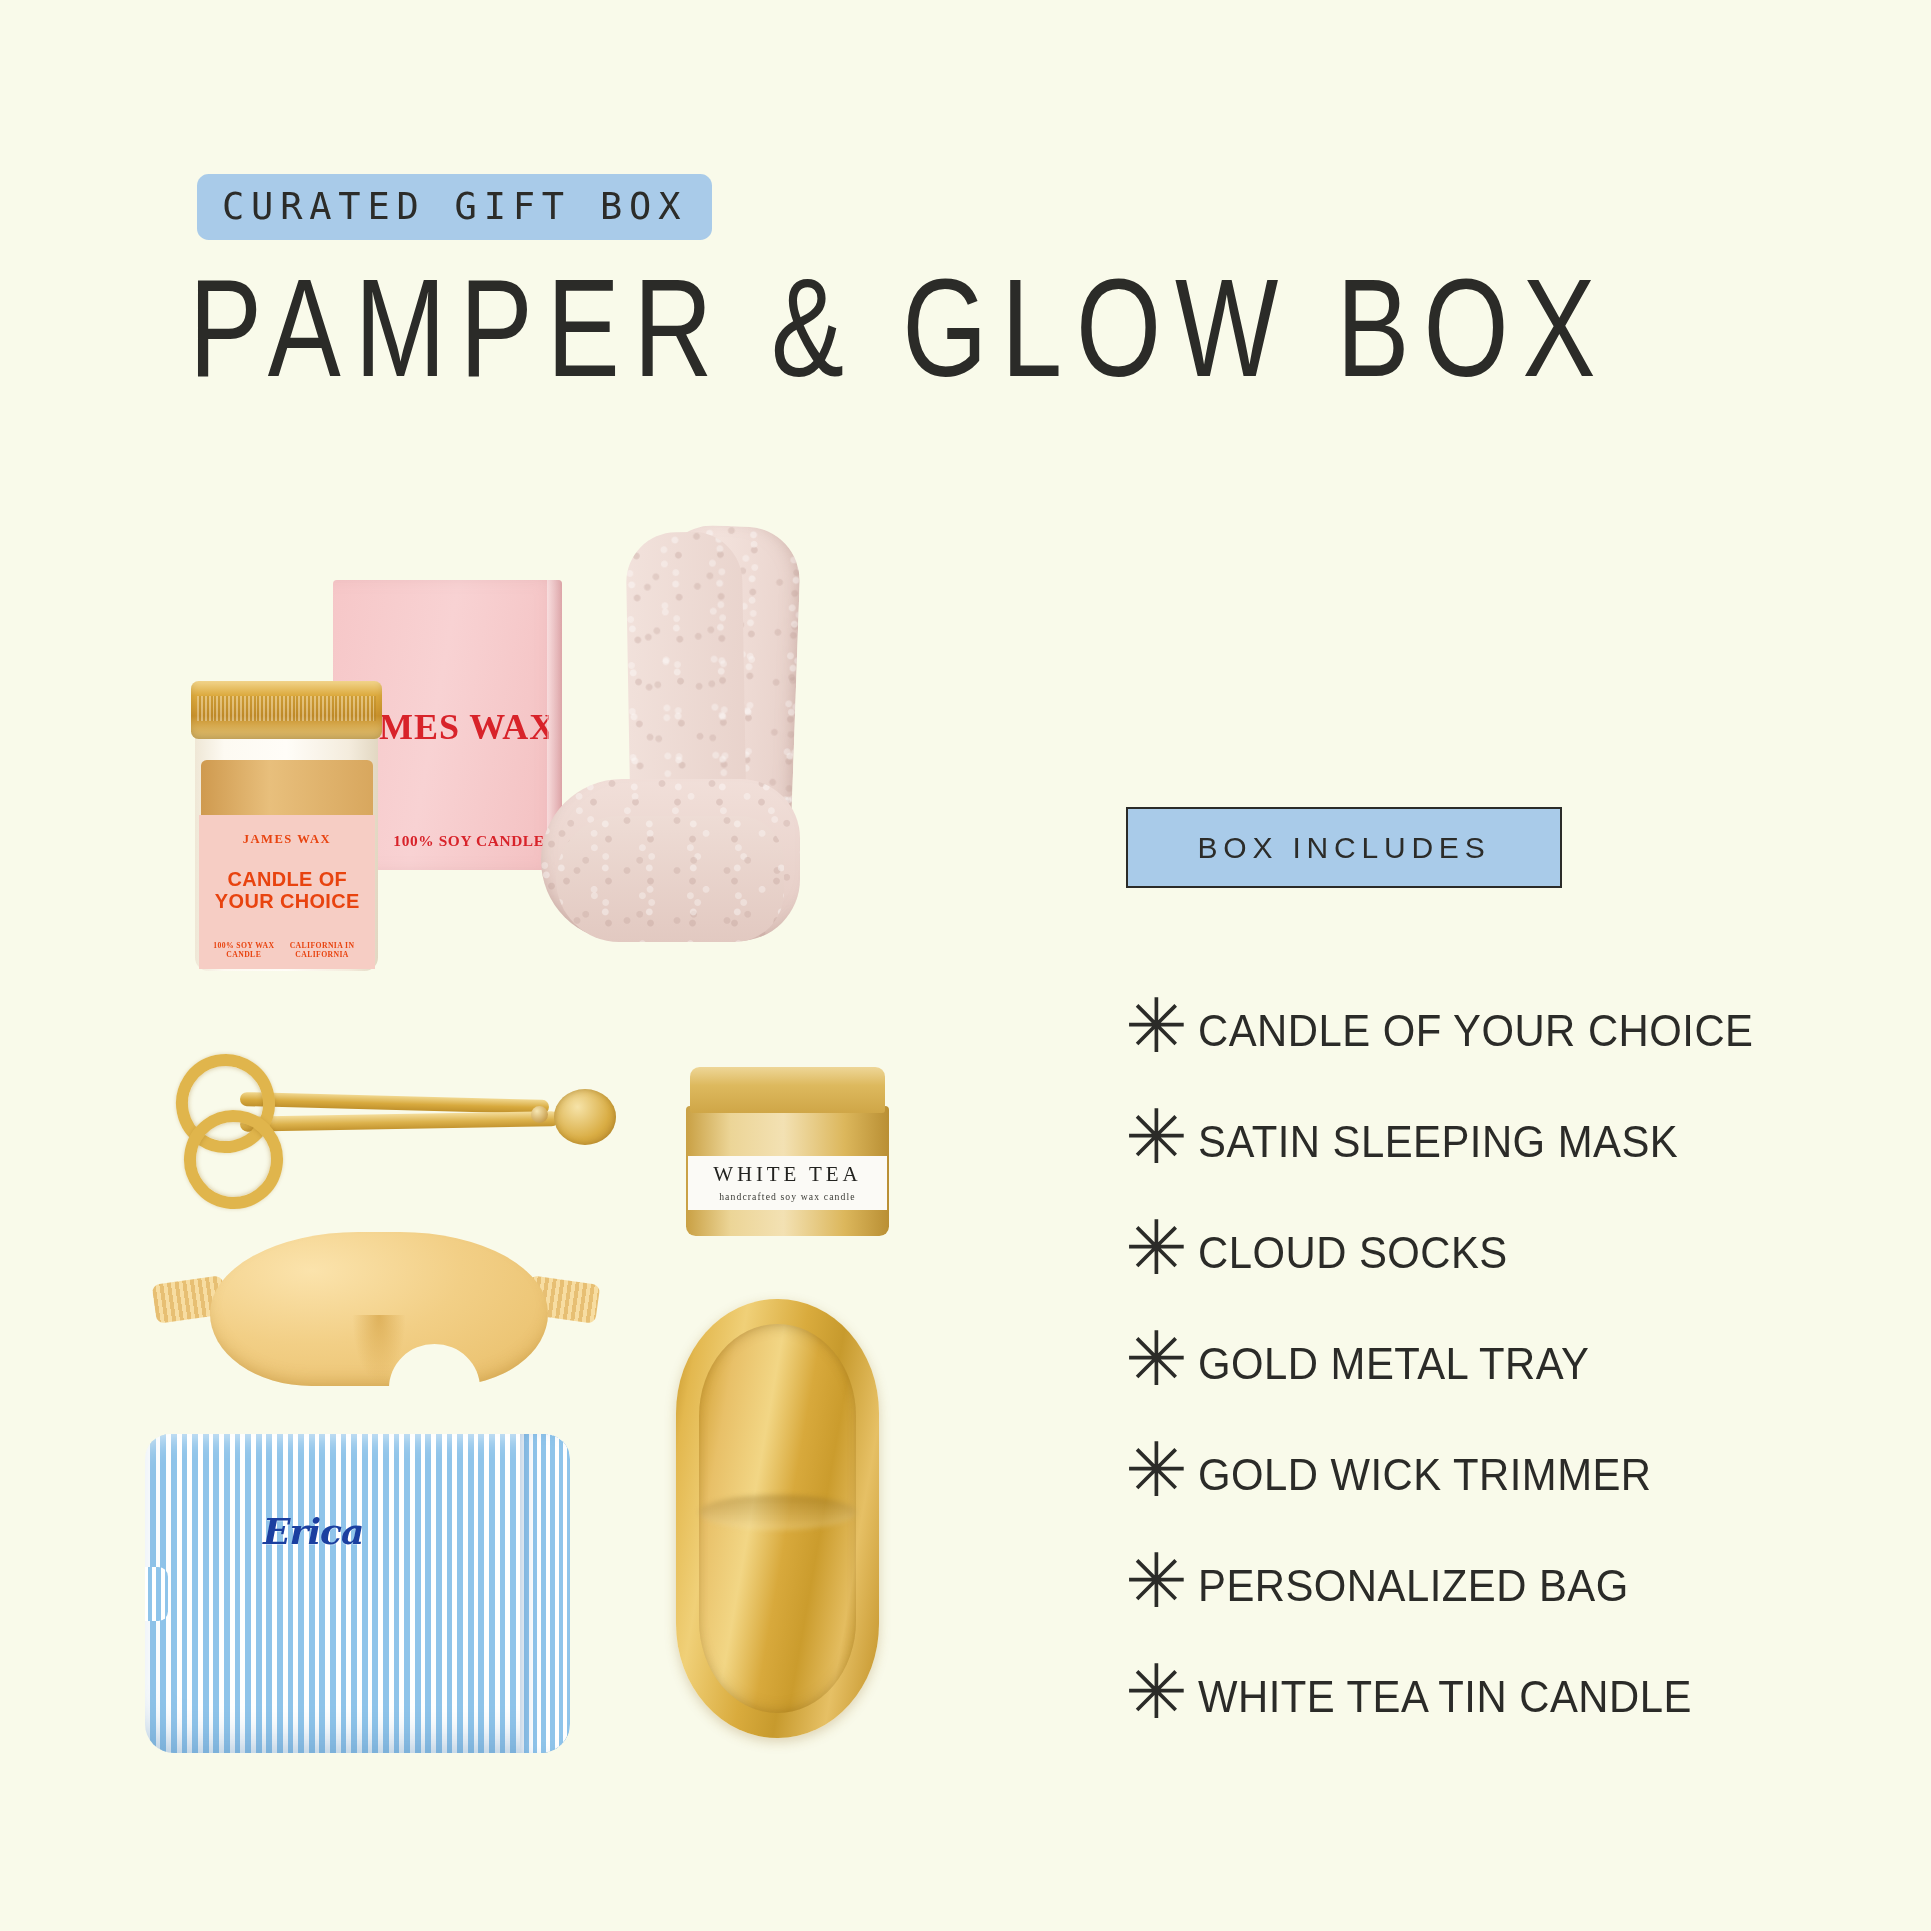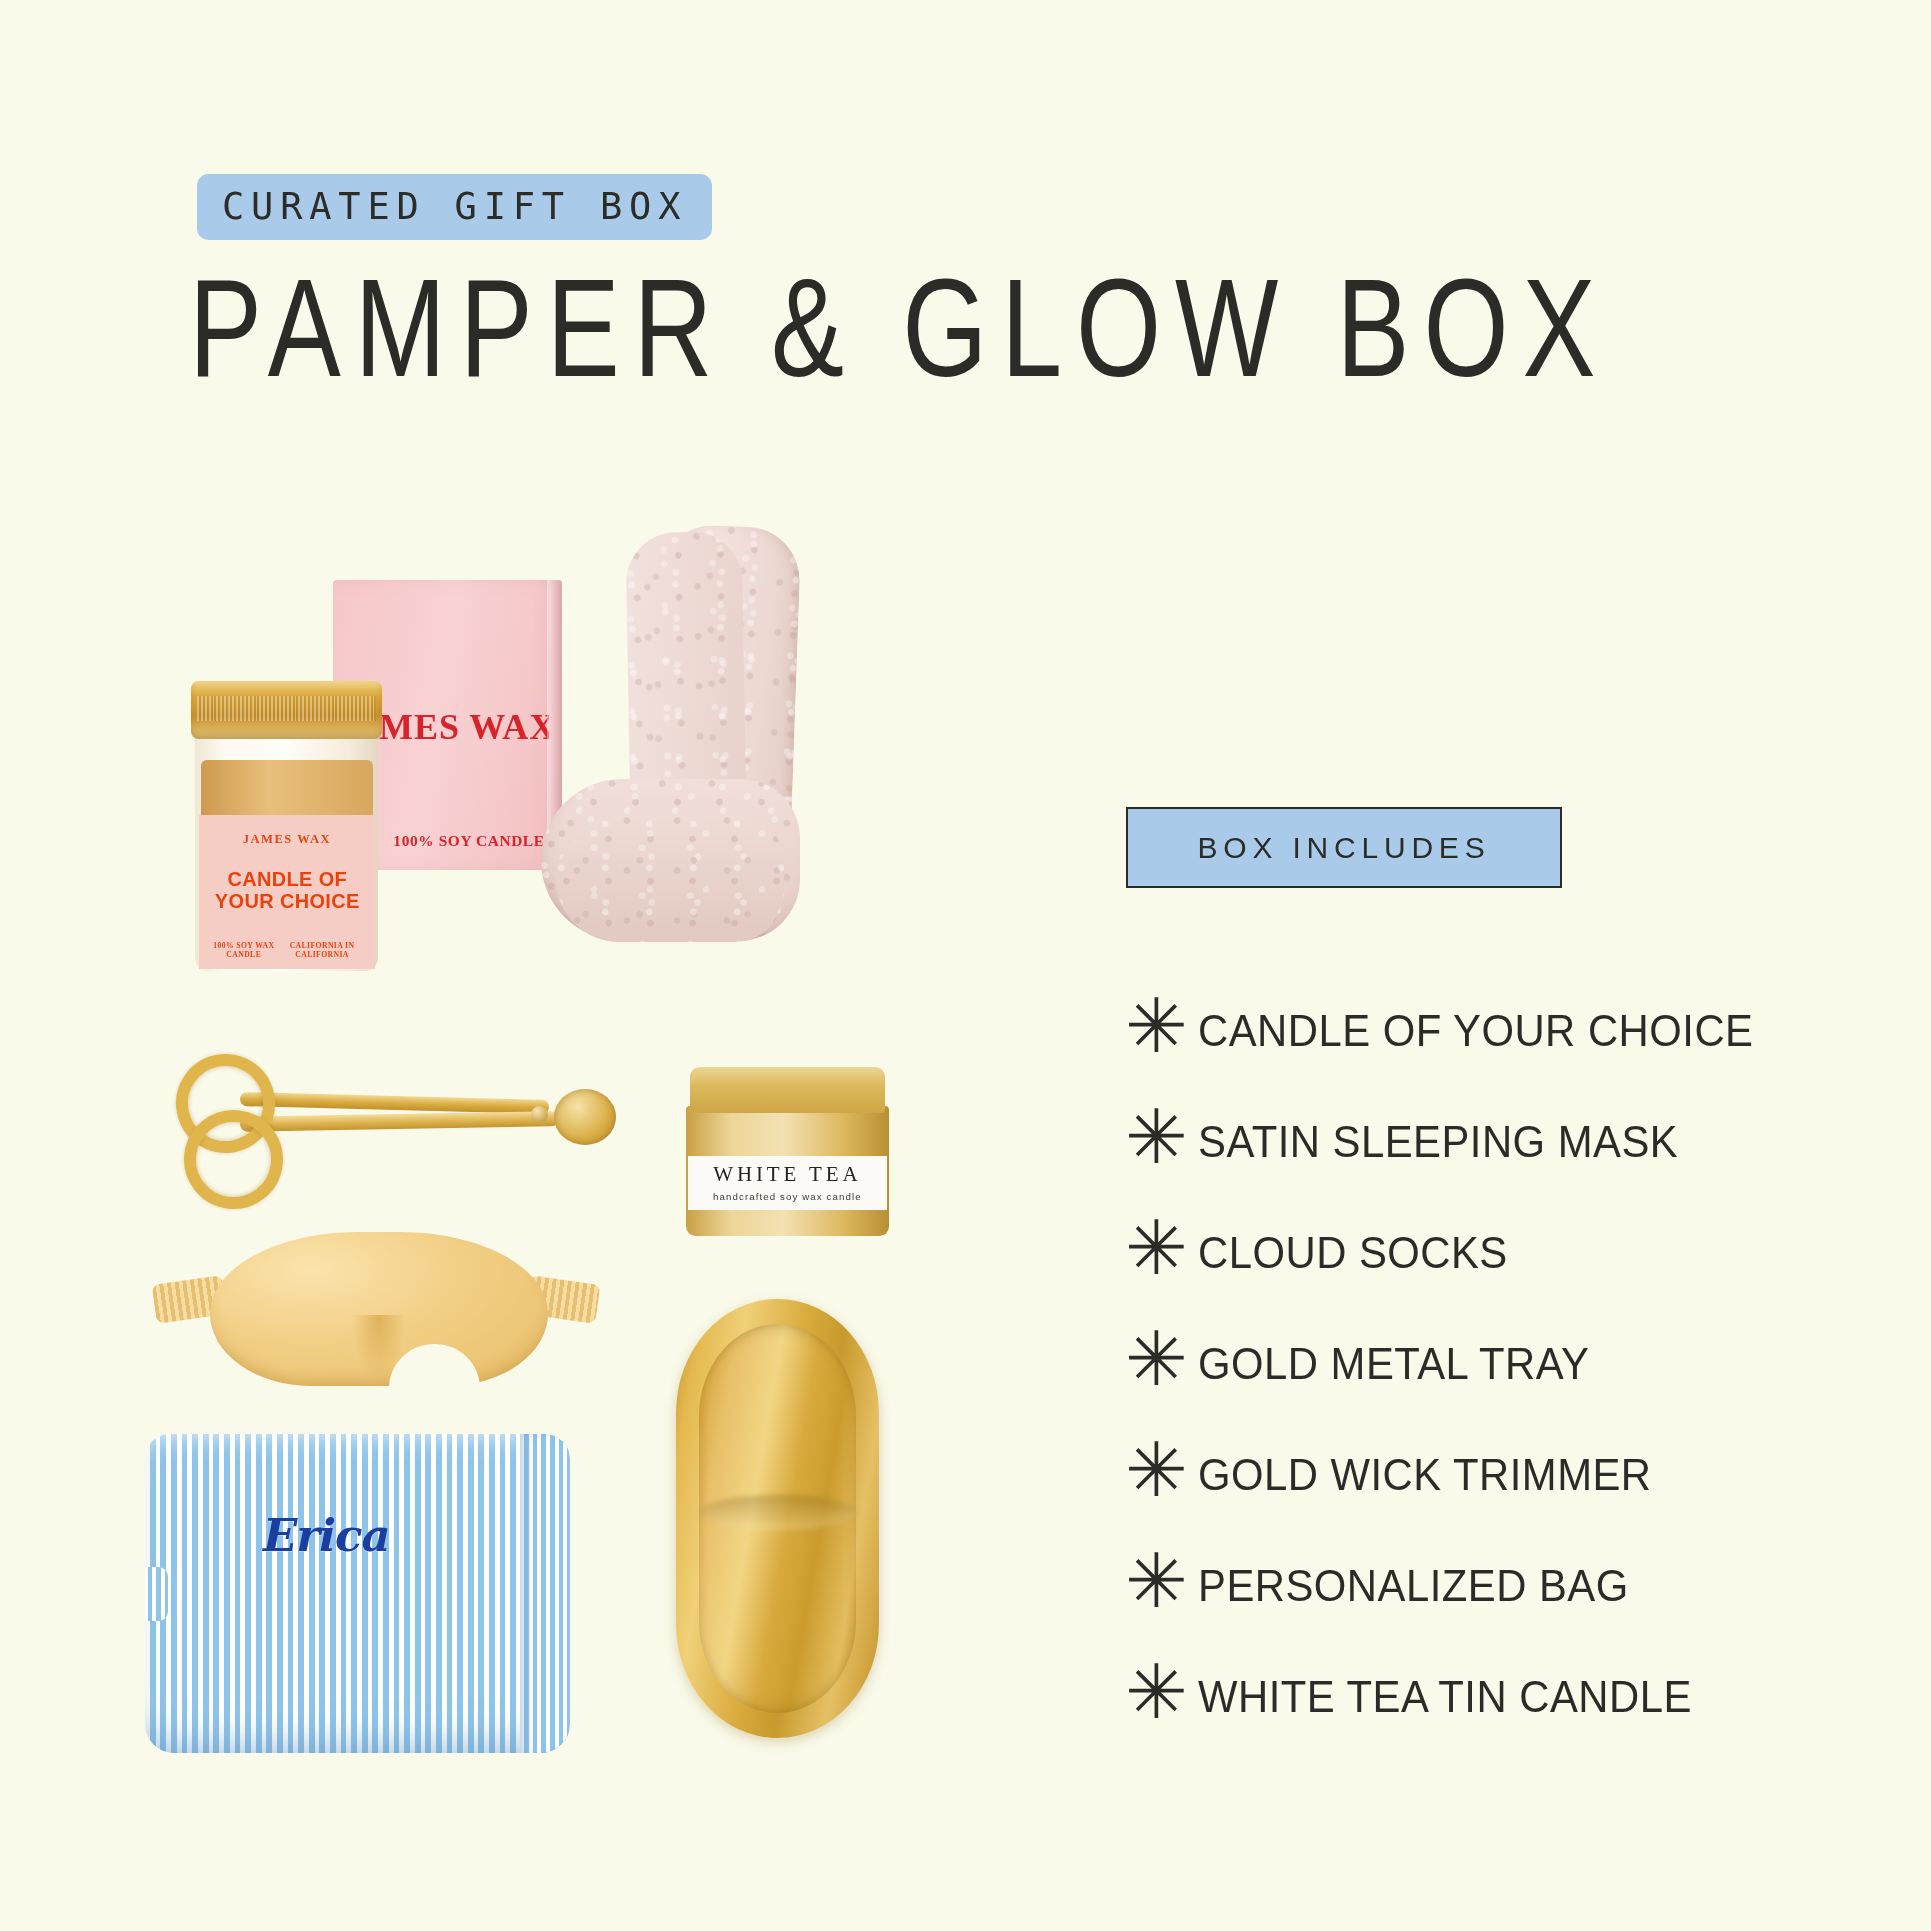--- a/index.html
+++ b/index.html
@@ -214,21 +214,21 @@
   .tin-label{
     position:absolute;left:1.9px;top:89px;width:199px;height:54px;
     background:#fbfaf6;display:flex;flex-direction:column;
     align-items:center;justify-content:center;
   }
   .tin-title{
     font-family:"Liberation Serif",serif;font-size:21px;
     letter-spacing:3.9px;color:#232320;line-height:1;
   }
   .tin-sub{
-    margin-top:6.8px;font-family:Liberation Sans, sans-serif;font-size:9.7px;
+    margin-top:6.8px;font-family:Liberation Serif, serif;font-size:9.7px;
     letter-spacing:1.1px;color:#3a3a35;line-height:1;
   }
 
   
   .mask{left:154px;top:1228px;width:444px;height:170px;}
   .mask-body{
     position:absolute;left:56px;top:3.9px;width:338px;height:154px;
     background:
       radial-gradient(ellipse at 30% 25%,#fbe3ac 0%,#f2cf86 45%,#e8bd67 100%);
     border-radius:169px 169px 116px 116px/93px 93px 83px 83px;
@@ -267,21 +267,21 @@
     box-shadow:inset 9.7px 0 17.4px -9.7px rgba(80,130,180,.6);
   }
   .bag-tab{
     position:absolute;left:-9.7px;top:133px;width:33px;height:54px;
     background:repeating-linear-gradient(90deg,#ffffff 0 3.9px,#8fc4ea 3.9px 8.7px);
     border-radius:9.7px;
   }
   .bag-name{
     position:absolute;left:118px;top:79px;
     font-family:"DejaVu Serif",serif;font-style:italic;font-weight:bold;
-    font-size:45px;color:#1b3fa0;line-height:1;
+    font-size:36px;color:#1b3fa0;line-height:1;
     letter-spacing:-1px;
     text-shadow:0 1px 0 rgba(255,255,255,.35);
   }
 
   
   .tray{
     left:676px;top:1299px;width:203px;height:439px;
     border-radius:101px/114px;
     background:linear-gradient(100deg,
       #c08f24 0%,#e3b84f 10%,#f0d078 26%,#d9ab3d 48%,

